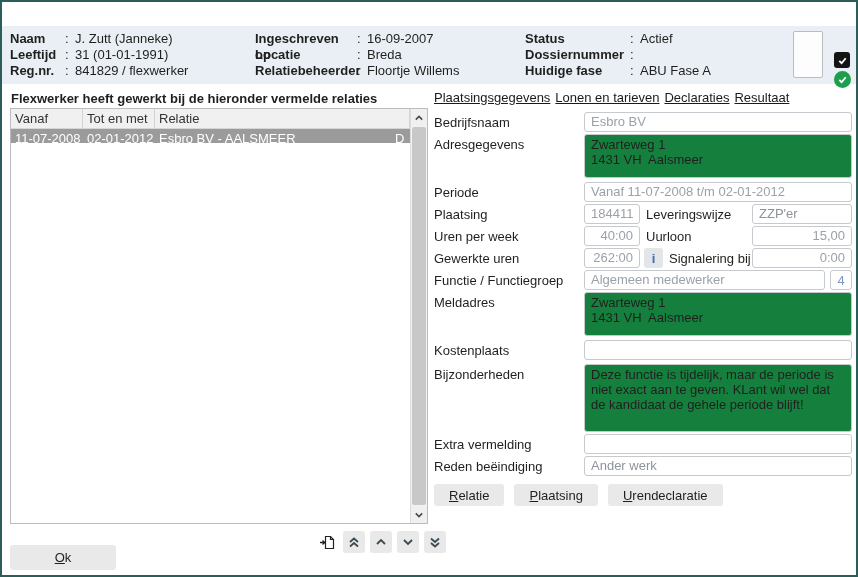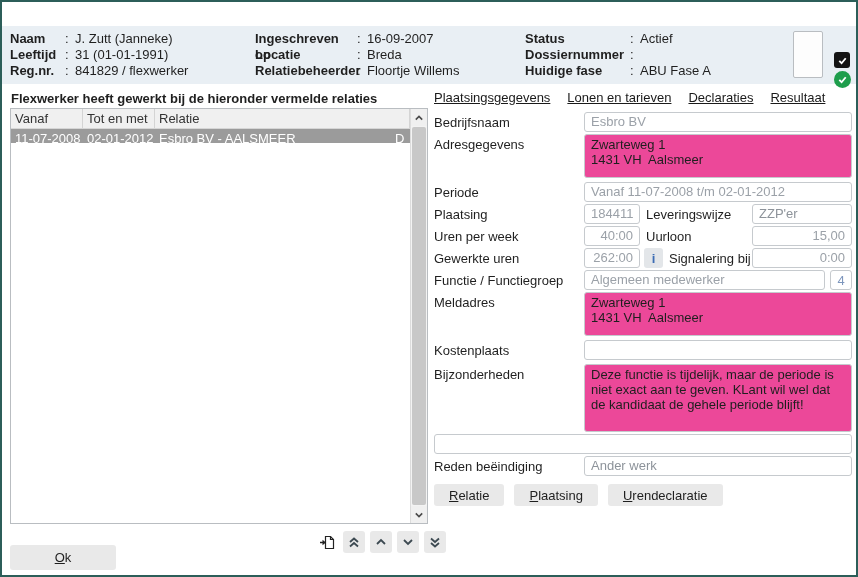--- a/index.html
+++ b/index.html
@@ -53,28 +53,28 @@
   .nbtn { width:22px; height:22px; border-radius:3px; background:#e9e9e9; display:flex;
           align-items:center; justify-content:center; cursor:pointer; }
   .nbtn.plain { background:#fff; }
   .okbtn { position:absolute; left:8px; top:543px; width:106px; height:25px; background:#e9e9e9;
            border-radius:3px; display:flex; align-items:center; justify-content:center; cursor:pointer; }
   .hotkey { display:block; }
   .hotkey::first-letter { text-decoration:underline; }
 
   
   .rpanel { position:absolute; left:432px; top:88px; width:418px; }
-  .tabs { display:flex; gap:17px; height:16px; margin-bottom:6px; }
+  .tabs { display:flex; gap:5px; height:16px; margin-bottom:6px; }
   .tab { text-decoration:underline; color:#1a1a1a; cursor:pointer; white-space:nowrap; }
   .frow { display:flex; align-items:flex-start; margin-bottom:2px;justify-content:center; }
   .flabel { flex:0 0 150px; padding-top:3px; }
   .fwrap { flex:1; display:flex; align-items:flex-start; }
   .inp { border:1px solid #c6cace; border-radius:3px; background:#fff; height:20px;
          line-height:16px; padding:1px 6px; overflow:hidden; white-space:nowrap; }
-  .txa { border:1px solid #c6cace; border-radius:3px; background:#ec4899; padding:2px 6px;
+  .txa { border:1px solid #c6cace; border-radius:3px; background:#15803d; padding:2px 6px;
          line-height:15px; white-space:pre-wrap; overflow:hidden; width:100%; }
   .flexfill { flex:1; }
   .small { flex:0 0 56px; text-align:right; }
   .w100 { flex:0 0 100px; }
   .ralign { text-align:right; }
   .dis { color:#9ba1a8; }
   .dk { color:#8d939a; }
   .midlab { margin-left:6px; flex:1; padding-top:3px; }
   .ibtn { flex:0 0 19px; height:20px; margin-left:4px; background:#e3e6e9; border-radius:3px;
           color:#3c6cb4; font-weight:bold; display:flex; align-items:center; justify-content:center; cursor:pointer; }
@@ -324,20 +324,21 @@
 
 
     <div class="frow">
       <span class="flabel">Bijzonderheden</span>
       <div class="fwrap">
           <div class="txa h68">Deze functie is tijdelijk, maar de periode is niet exact aan te geven. KLant wil wel dat de kandidaat de gehele periode blijft!</div>
         </div>
     </div>
 
     <div class="frow">
+      <span class="flabel">Extra vermelding</span>
       <div class="fwrap">
           <div class="inp flexfill"></div>
         </div>
     </div>
 
     <div class="frow">
       <span class="flabel">Reden beëindiging</span>
       <div class="fwrap">
           <div class="inp flexfill dk">Ander werk</div>
         </div>

